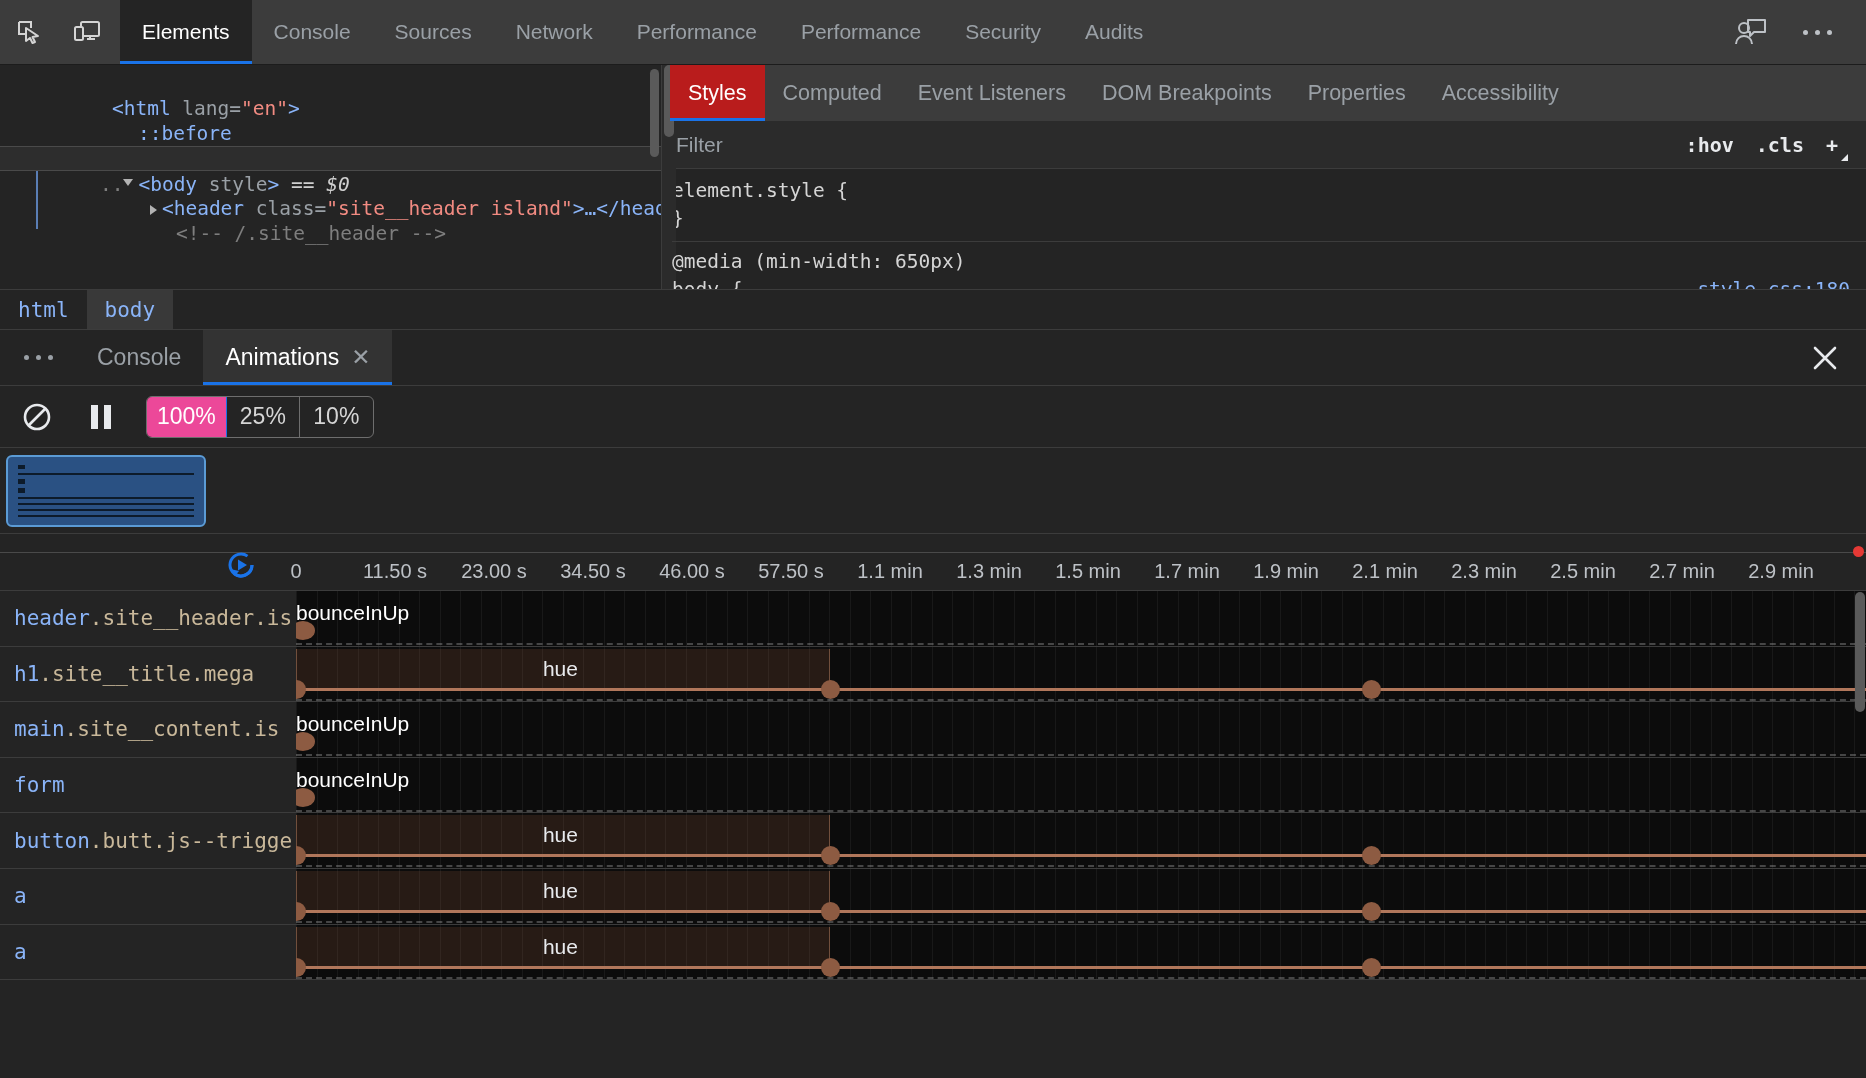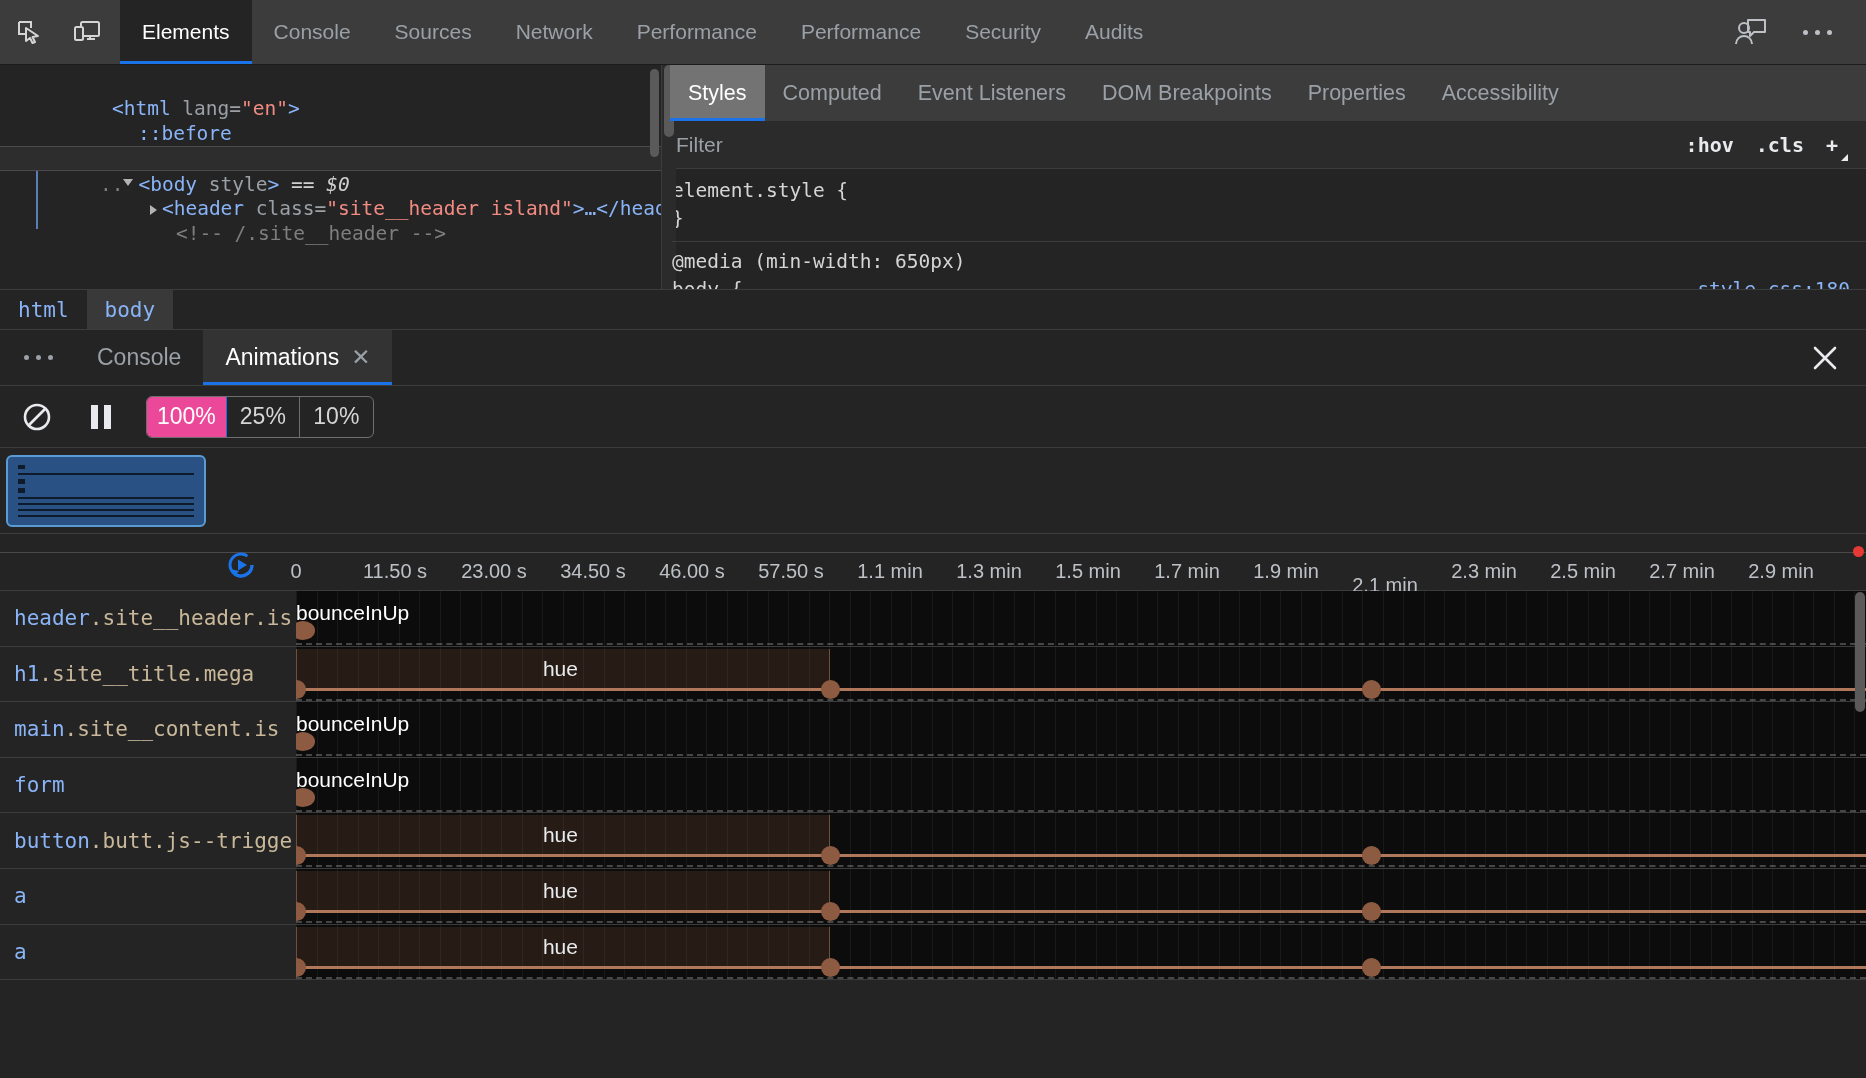--- a/index.html
+++ b/index.html
@@ -144,21 +144,21 @@
   }
   .stab {
     display: flex; align-items: center;
     padding: 0 18px;
     font-size: 21.5px;
     color: #9aa0a6;
     position: relative;
     cursor: pointer;
     white-space: nowrap;
   }
-  .stab.active { color: #fff; background: #737373; justify-content: flex-end; }
+  .stab.active { color: #fff; background: #b91c1c; justify-content: flex-end; }
   .stab.active::after {
     content: ""; position: absolute;
     left: 0; right: 0; bottom: 0; height: 3px; background: #1a73e8;
   }
   .filter-row {
     height: 48px;
     background: #2b2b2b;
     display: flex; align-items: center;
     border-bottom: 1px solid #3c3c3c;
   }
@@ -672,21 +672,21 @@
         <div class="tick" style="left: 395px;">11.50 s</div>
         <div class="tick" style="left: 494px;">23.00 s</div>
         <div class="tick" style="left: 593px;">34.50 s</div>
         <div class="tick" style="left: 692px;">46.00 s</div>
         <div class="tick" style="left: 791px;">57.50 s</div>
         <div class="tick" style="left: 890px;">1.1 min</div>
         <div class="tick" style="left: 989px;">1.3 min</div>
         <div class="tick" style="left: 1088px;">1.5 min</div>
         <div class="tick" style="left: 1187px;">1.7 min</div>
         <div class="tick" style="left: 1286px;">1.9 min</div>
-        <div class="tick" style="left: 1385px; margin-top: 14px;">2.1 min</div>
+        <div class="tick" style="left: 1385px;">2.1 min</div>
         <div class="tick" style="left: 1484px;">2.3 min</div>
         <div class="tick" style="left: 1583px;">2.5 min</div>
         <div class="tick" style="left: 1682px;">2.7 min</div>
         <div class="tick" style="left: 1781px;">2.9 min</div>
       </div>
     <div class="red-dot"></div>
   </div>
   <div class="rows" id="rows">
       <div class="row">
         <div class="row-label">

